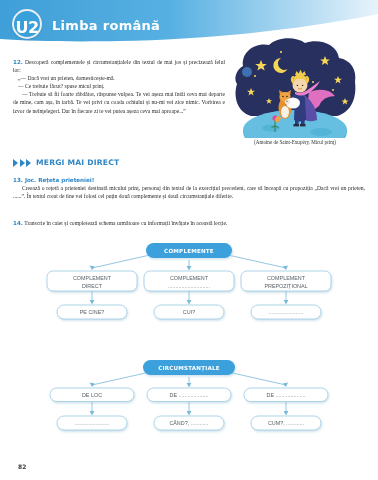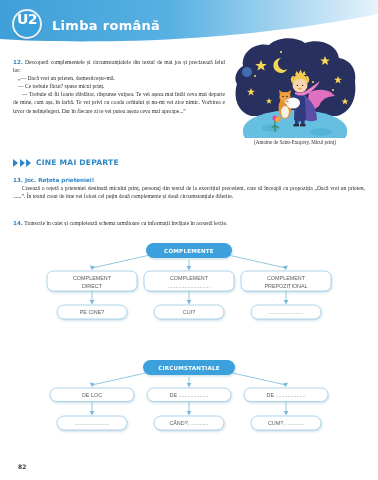--- a/index.html
+++ b/index.html
@@ -25,26 +25,26 @@
   .header-band svg { display: block; }
 
   .unit-badge {
     position: absolute;
     top: 9px; left: 12px;
     width: 30px; height: 30px;
     border-radius: 50%;
     background: #3aa0dc;
     border: 2.5px solid #e9eef2;
     display: flex;
-    align-items: flex-start;
+    align-items: flex-end;
     justify-content: center;
     color: #ffffff;
     font-family: "DejaVu Sans", sans-serif;
     font-weight: bold;
-    font-size: 14px;
+    font-size: 16px;
     letter-spacing: -0.5px;
     box-shadow: 0 1px 2px rgba(0,0,0,0.12);
     z-index: 5;
   }
   .unit-title {
     position: absolute;
     top: 18px; left: 52px;
     color: #ffffff;
     font-family: "DejaVu Sans", sans-serif;
     font-weight: bold;
@@ -285,21 +285,21 @@
     <div class="ex-line indent-2">— Ce trebuie făcut? spuse micul prinț.</div>
     <div class="ex-line indent-1">— Trebuie să fii foarte răbdător, răspunse vulpea. Te vei așeza mai întâi ceva mai departe de mine, cam așa, în iarbă. Te vei privi cu coada ochiului și nu-mi vei zice nimic. Vorbirea e izvor de neînțelegeri. Dar în fiecare zi te vei putea așeza ceva mai aproape...”</div>
   </div>
 
   <div class="section-head">
     <span class="tri-group">
       <span class="tri"></span>
         <span class="tri"></span>
         <span class="tri"></span>
     </span>
-    <span class="section-label">CINE MAI DEPARTE</span>
+    <span class="section-label">MERGI MAI DIRECT</span>
   </div>
 
   <div class="ex-block" id="ex13">
     <div class="ex13-title">
       <span>13.</span>
       <span>Joc. Rețeta prieteniei!</span>
     </div>
     <div class="ex-line indent-1">Creează o rețetă a prieteniei destinată micului prinț, personaj din textul de la exercițiul precedent, care să înceapă cu propoziția „Dacă vrei un prieten, ......”. În textul creat de tine vei folosi cel puțin două complemente și două circumstanțiale diferite.</div>
   </div>
 

